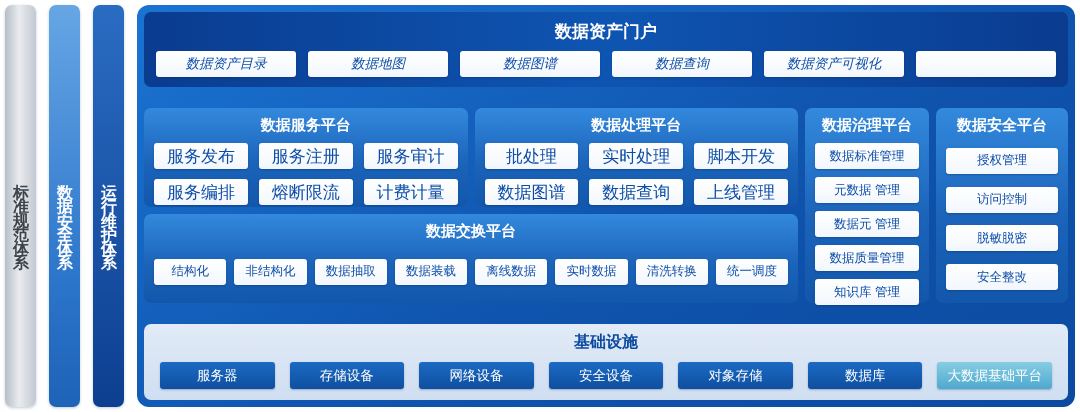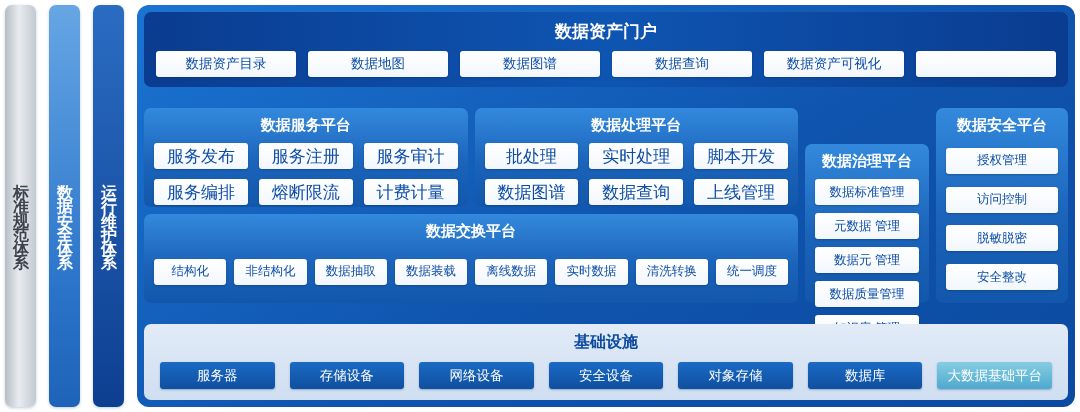--- a/index.html
+++ b/index.html
@@ -84,42 +84,42 @@
 
   
   .portal {
     border-radius: 7px;
     background: linear-gradient(90deg, #0a3c90 0%, #0e55b2 50%, #0a3c90 100%);
     padding: 8px 12px 10px 12px;
     flex: 0 0 auto;
   }
   .portal .panel-title { font-size: 17px; margin-bottom: 8px; }
   .portal-row { display: flex; gap: 12px; }
-  .portal-row .wbtn { flex: 1 1 0; font-size: 13.5px; }
+  .portal-row .wbtn { flex: 1 1 0; font-size: 13.5px; font-style: italic; }
 
   
   .middle { flex: 1 1 auto; display: flex; gap: 7px; min-height: 0; }
   .left-col { flex: 1 1 auto; display: flex; flex-direction: column; gap: 7px; min-width: 0; }
   .row-2 { flex: 1.35 1 0; display: flex; gap: 7px; min-height: 0; }
   .row-2 .panel { flex: 1 1 0; }
 
   .grid-3 {
     flex: 1 1 auto;
     display: grid;
     grid-template-columns: repeat(3, 1fr);
     gap: 10px 11px;
     align-content: space-evenly;
   }
 
   .exchange { flex: 1 1 0; }
   .exchange-row { display: flex; gap: 8px; flex: 1 1 auto; align-items: center; }
   .exchange-row .wbtn { flex: 1 1 0; font-size: 12.5px; width: 100%; }
 
   .vstack { flex: 0 0 auto; }
-  .vstack-gov { width: 124px; margin-top: 36px; }
+  .vstack-gov { width: 124px; }
   .vstack-sec { width: 132px; }
   .vstack .stack {
     flex: 1 1 auto;
     display: flex;
     flex-direction: column;
     justify-content: space-evenly;
     gap: 8px;
   }
   .vstack .wbtn { font-size: 12.5px; }
 

